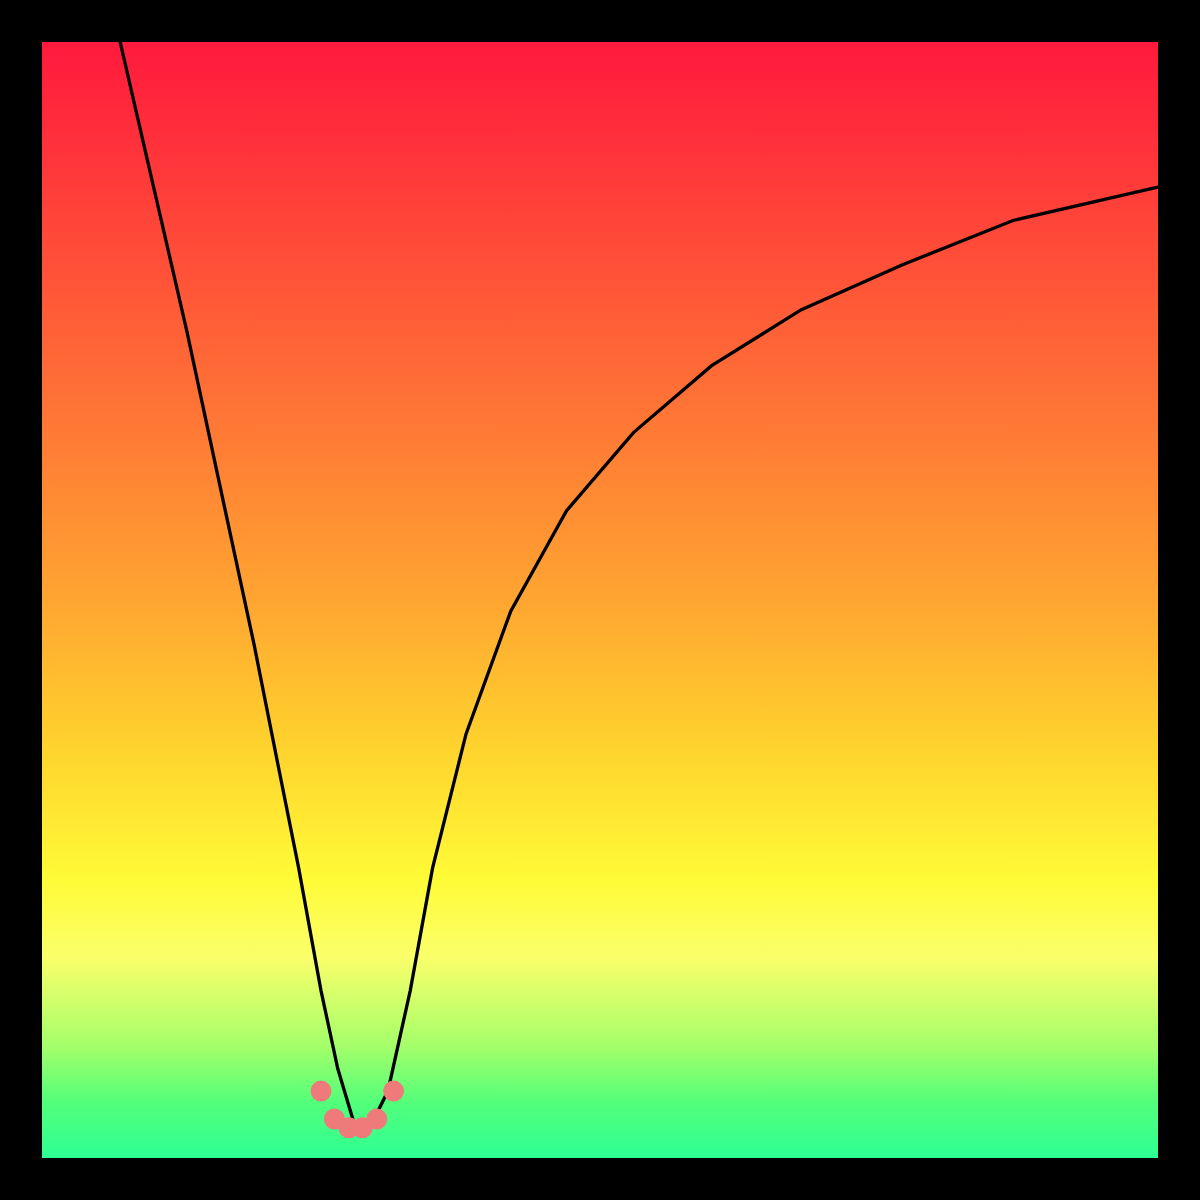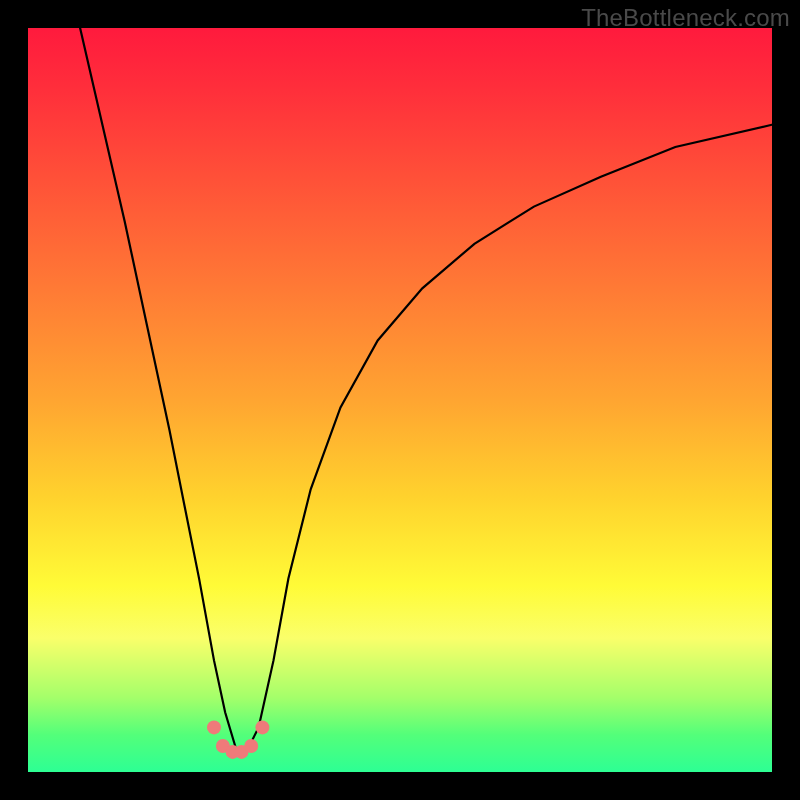--- a/index.html
+++ b/index.html
@@ -69,14 +69,13 @@
       <g id="dots">
           <circle cx="186.0" cy="699.4" r="7" class="dot" fill="#ef7a7a"></circle>
           <circle cx="194.9" cy="718.0" r="7" class="dot" fill="#ef7a7a"></circle>
           <circle cx="204.6" cy="723.9" r="7" class="dot" fill="#ef7a7a"></circle>
           <circle cx="213.5" cy="723.9" r="7" class="dot" fill="#ef7a7a"></circle>
           <circle cx="223.2" cy="718.0" r="7" class="dot" fill="#ef7a7a"></circle>
           <circle cx="234.4" cy="699.4" r="7" class="dot" fill="#ef7a7a"></circle>
         </g>
     </svg>
   </div>
-  <div class="watermark">TheBottleneck.com</div>
 </div>
 
 </body></html>

